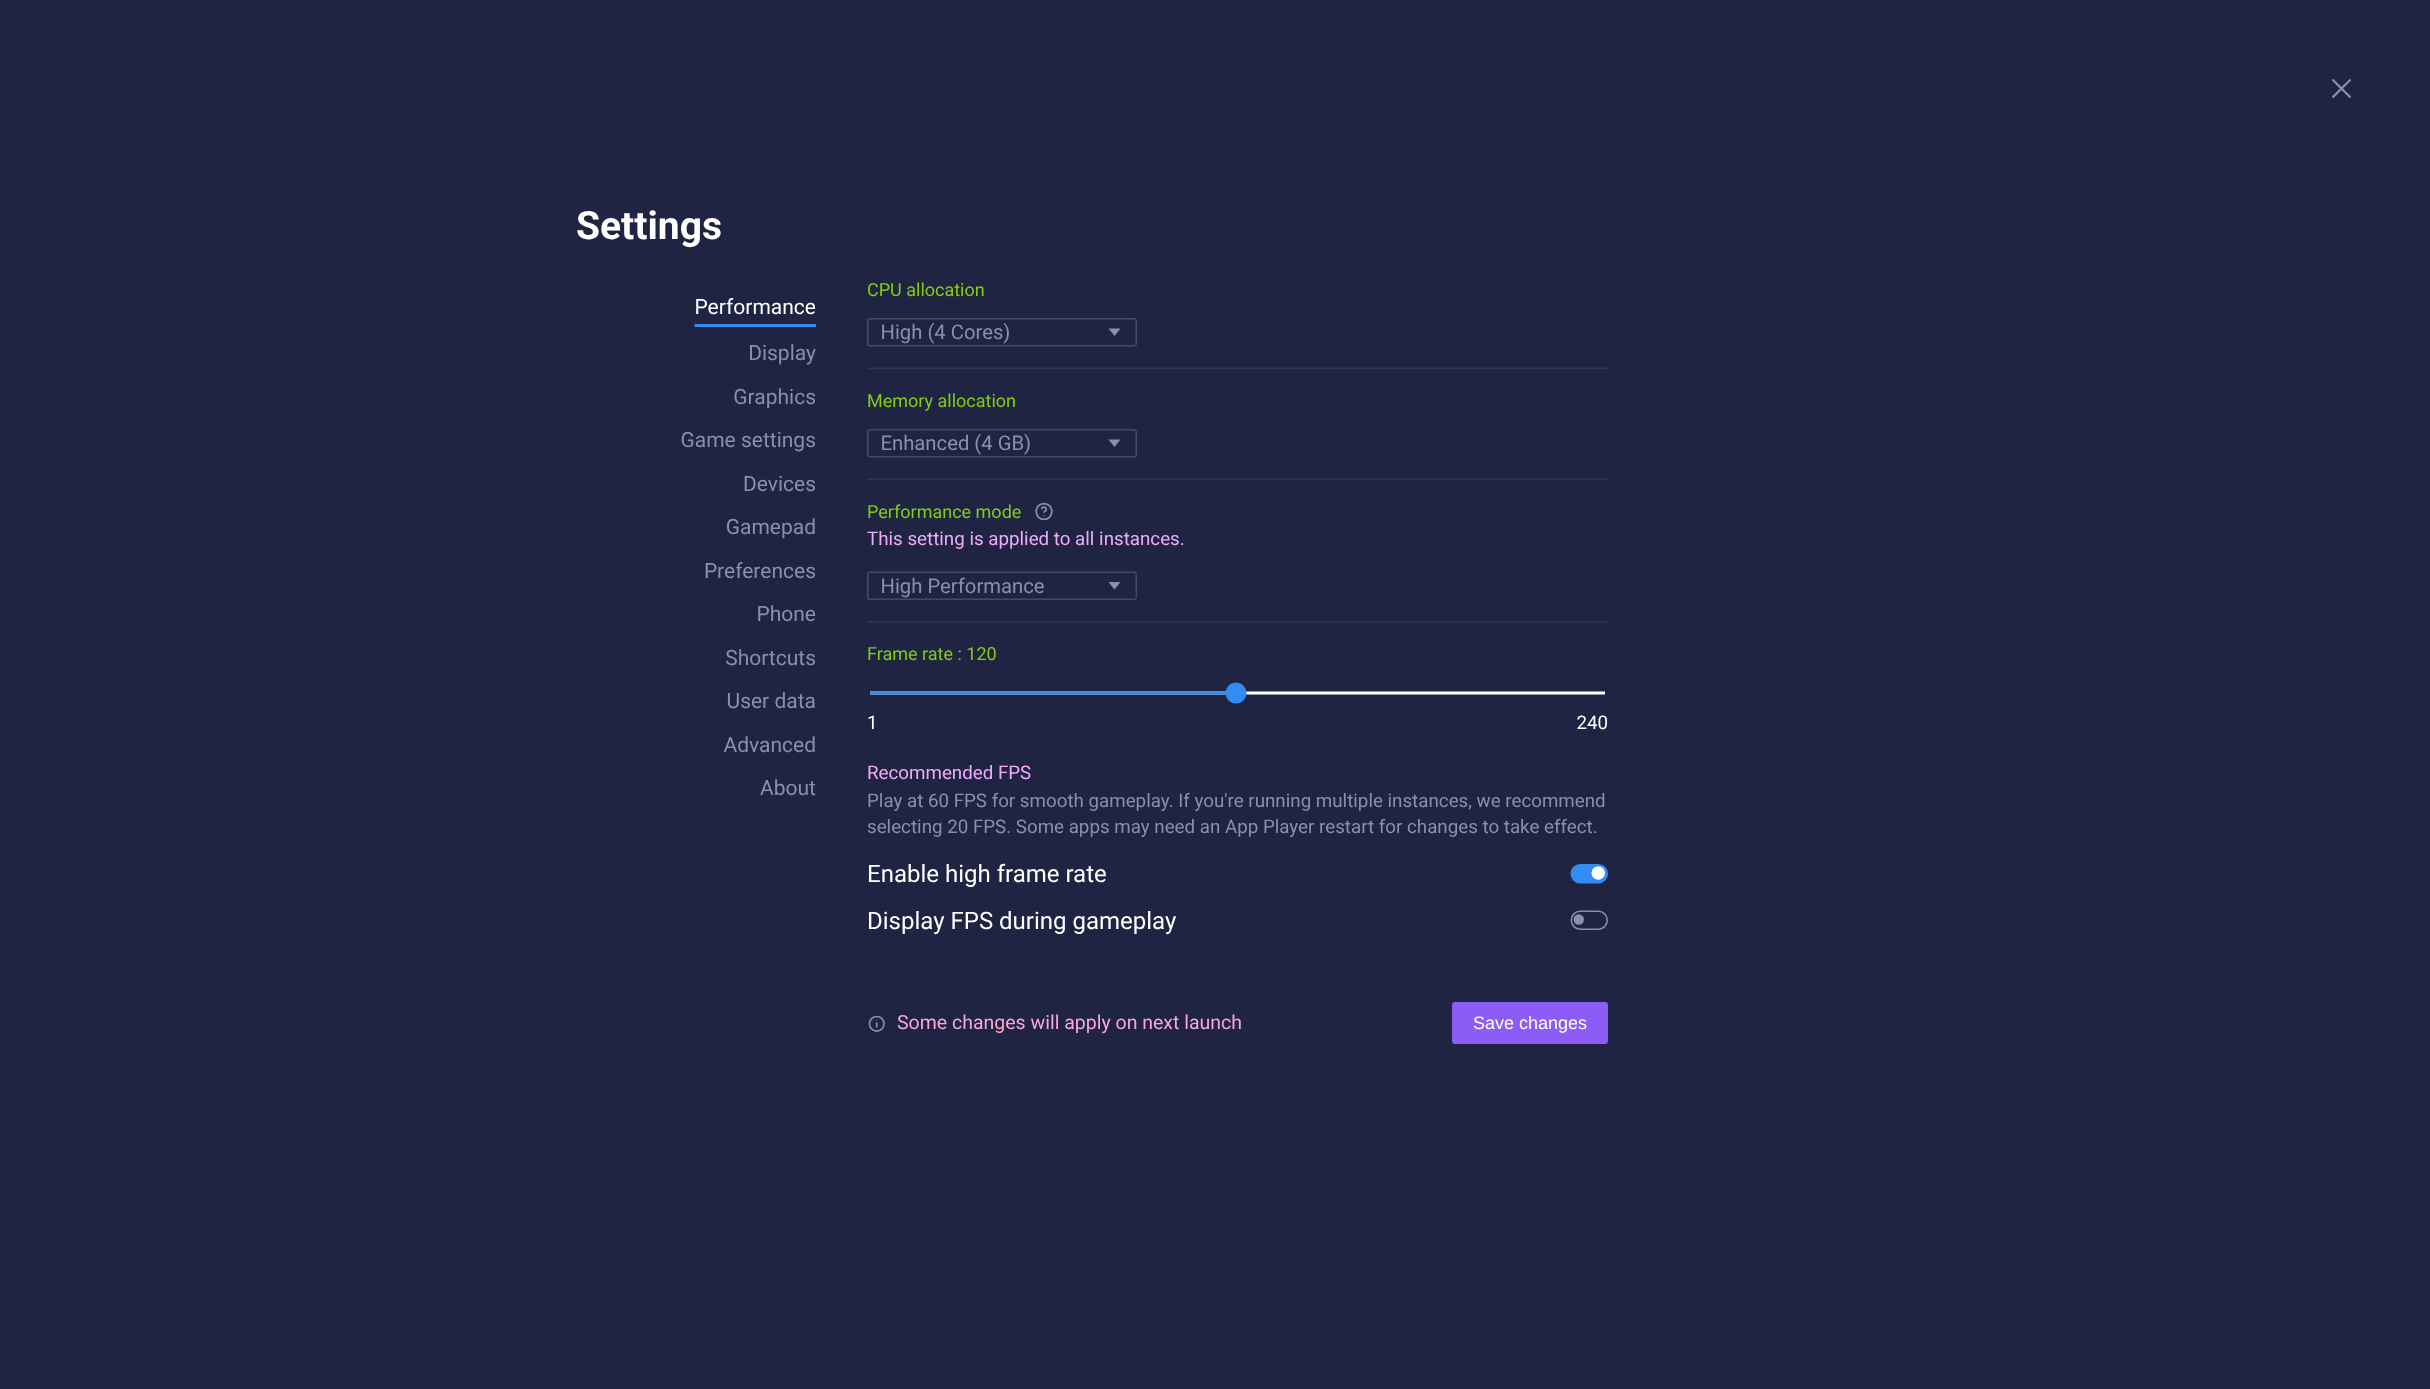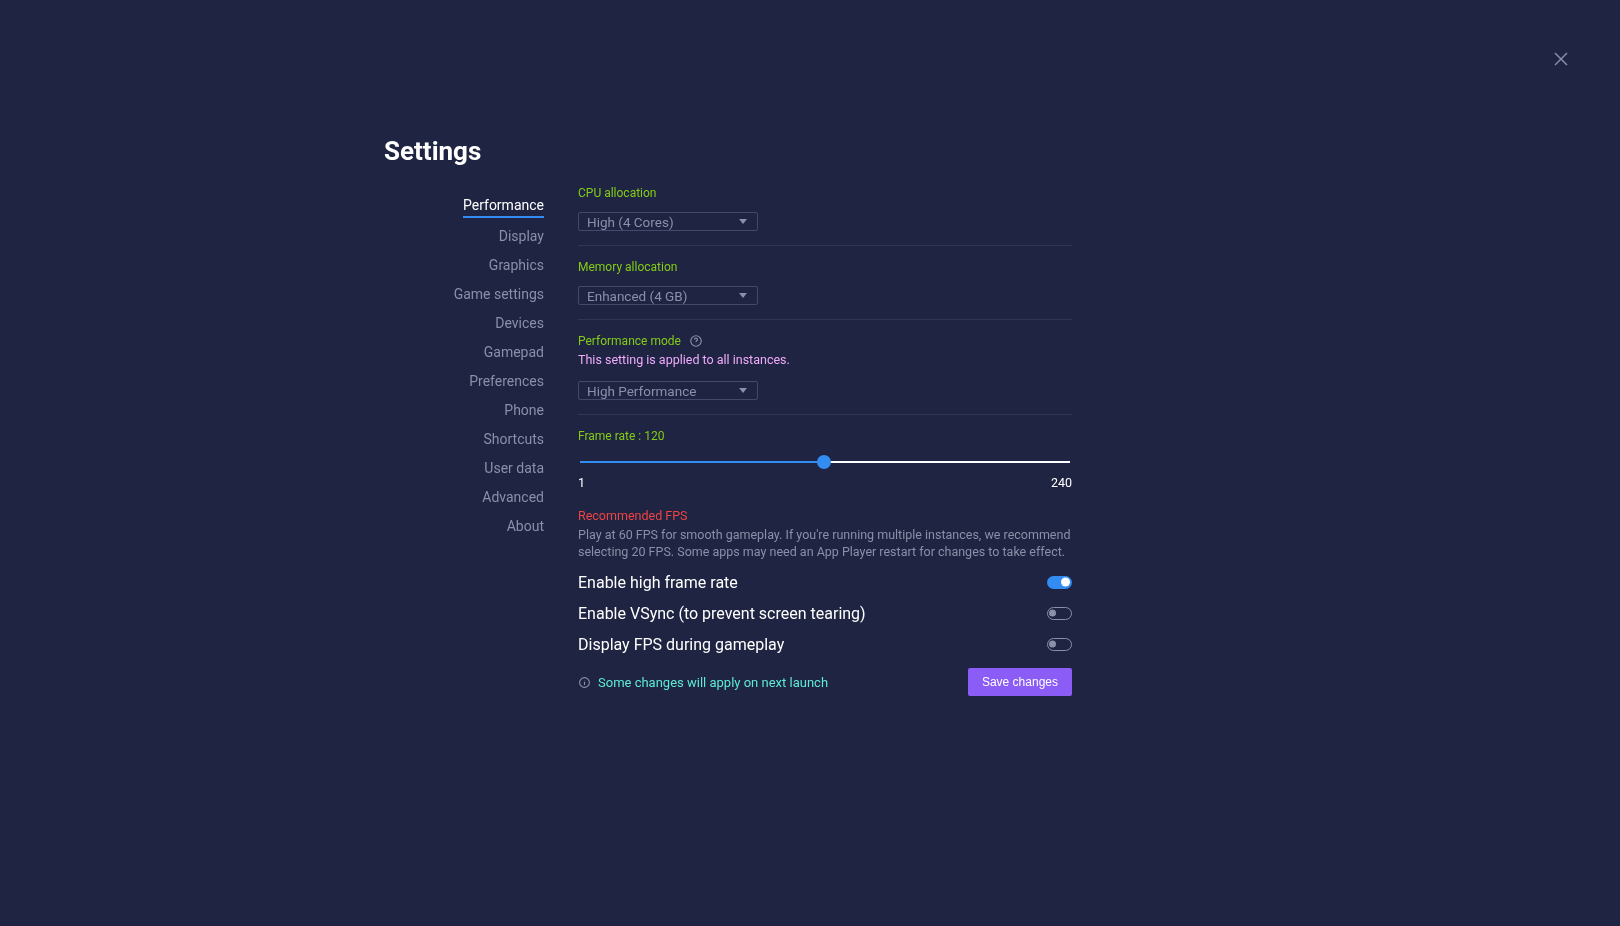--- a/index.html
+++ b/index.html
@@ -149,21 +149,21 @@
   .slider-minmax {
     display: flex;
     justify-content: space-between;
     font-size: 12.5px;
     color: #ffffff;
     margin-top: 2px;
   }
 
   .reco-title {
     font-size: 12.5px;
-    color: #ef4444;
+    color: #f0abfc;
     margin-top: 18px;
   }
   .reco-body {
     font-size: 12.5px;
     color: #8a90a9;
     margin-top: 4px;
     line-height: 1.35;
   }
 
   .toggle-row {
@@ -215,21 +215,21 @@
     width: 494px;
     display: flex;
     align-items: center;
     justify-content: space-between;
   }
   .footer-note {
     display: flex;
     align-items: center;
     gap: 7px;
     font-size: 13px;
-    color: #5eead4;
+    color: #f9a8d4;
   }
   .info-icon {
     width: 13px;
     height: 13px;
     display: inline-flex;
     color: #8a90a9;
   }
   .info-icon svg { width: 100%; height: 100%; }
   .save-btn {
     background: #8b5cf6;
@@ -325,26 +325,20 @@
     <div class="reco-title">Recommended FPS</div>
     <div class="reco-body">Play at 60 FPS for smooth gameplay. If you're running multiple instances, we recommend selecting 20 FPS. Some apps may need an App Player restart for changes to take effect.</div>
 
     <div class="toggle-row">
       <span class="toggle-label">Enable high frame rate</span>
       <div class="toggle on">
         <div class="toggle-knob"></div>
       </div>
     </div>
     <div class="toggle-row">
-      <span class="toggle-label">Enable VSync (to prevent screen tearing)</span>
-      <div class="toggle off">
-        <div class="toggle-knob"></div>
-      </div>
-    </div>
-    <div class="toggle-row">
       <span class="toggle-label">Display FPS during gameplay</span>
       <div class="toggle off">
         <div class="toggle-knob"></div>
       </div>
     </div>
   </div>
 
 </div>
 
 <div class="footer">

